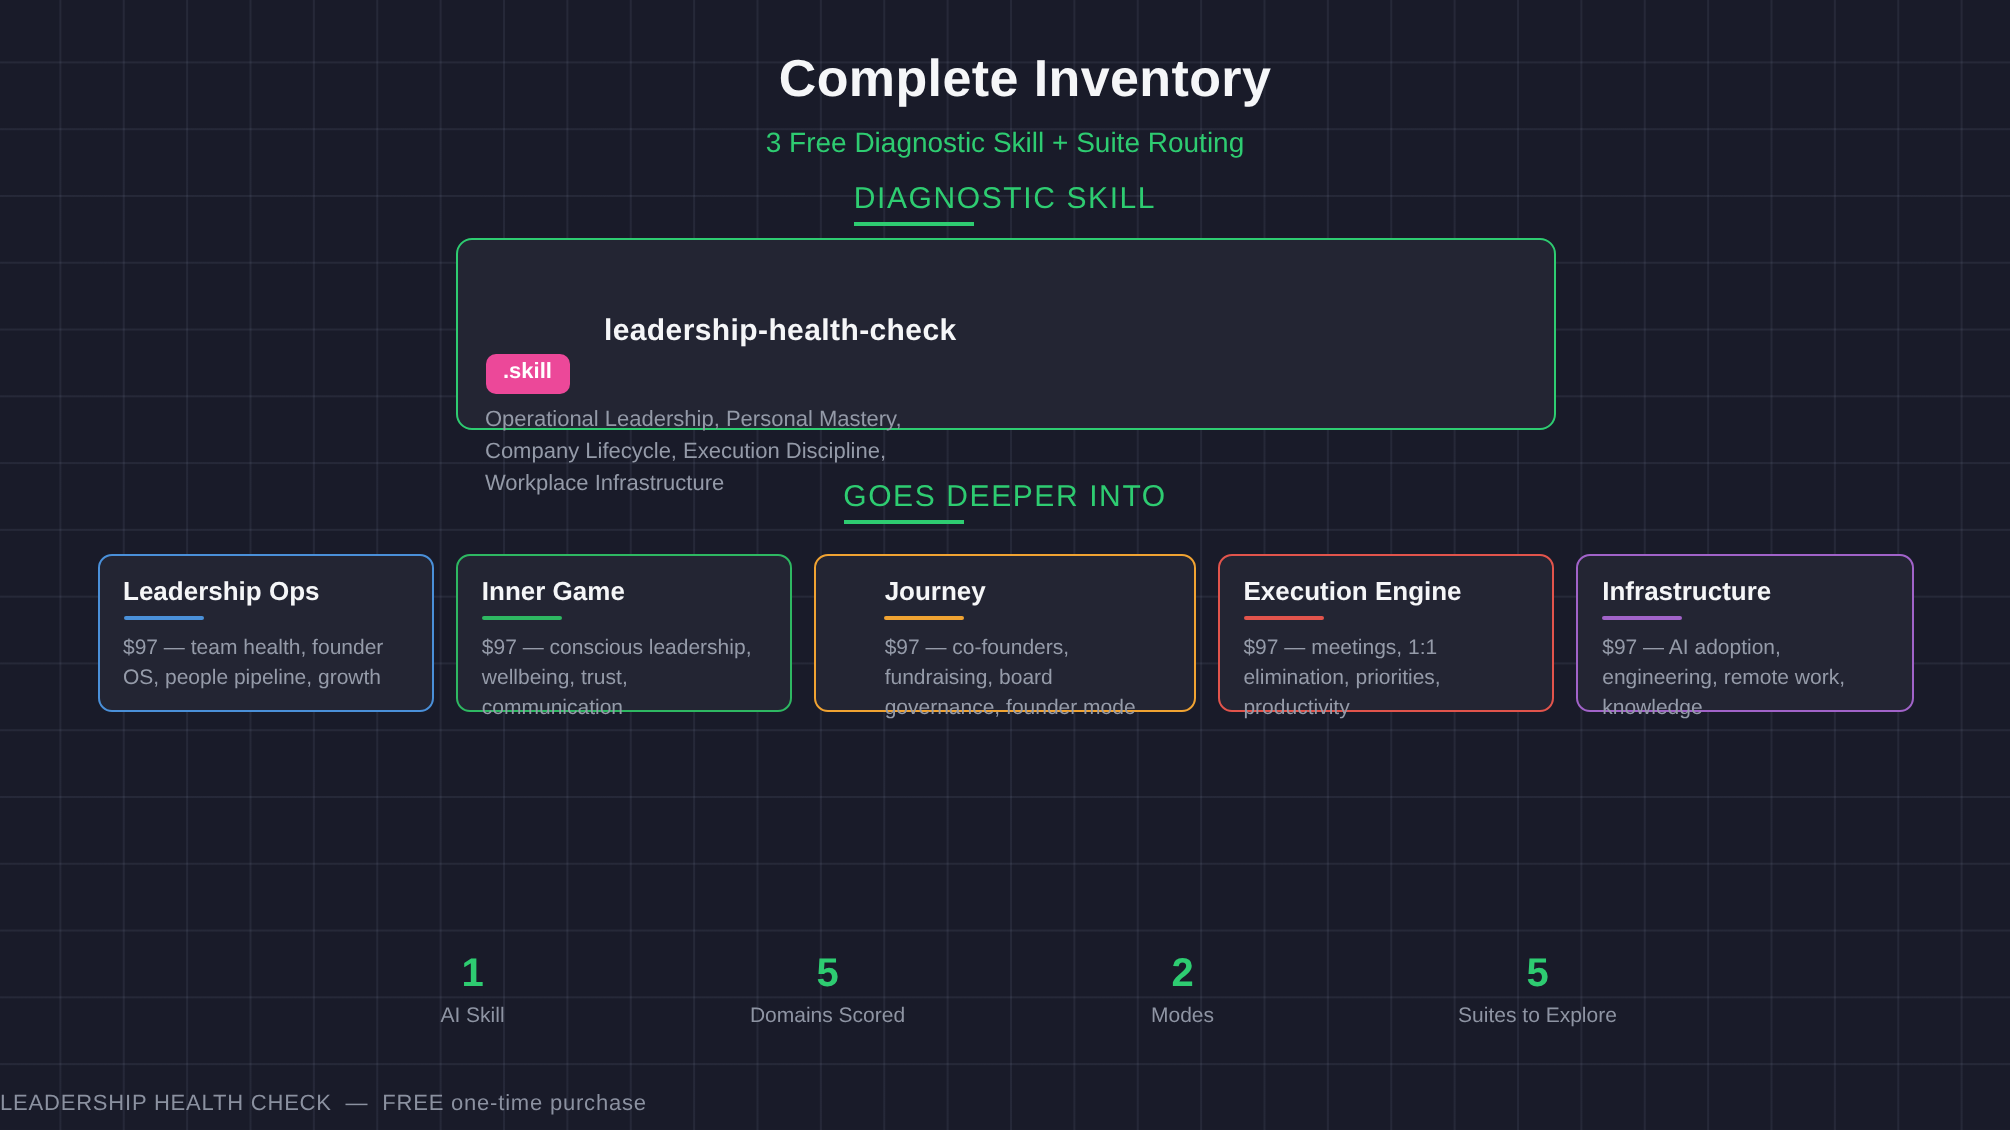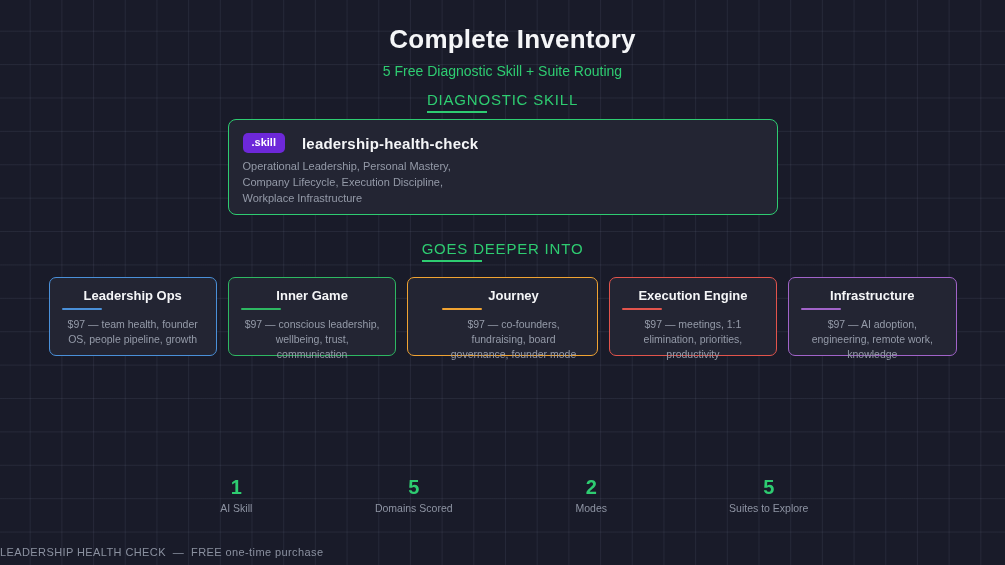--- a/index.html
+++ b/index.html
@@ -33,33 +33,33 @@
     width:60px; height:2px; background:#2ecc71;
   }
   .diag-wrap { margin-top:12px; }
   .diag-card {
     width:550px; margin:6px auto 0; height:96px;
     background:#232533; border:1px solid #2ecc71; border-radius:8px;
     padding:13px 16px 12px 14px;
   }
   .diag-head { display:flex; align-items:center; gap:17px; }
   .badge {
-    display:inline-block; background:#6d28d9; color:#ffffff;
+    display:inline-block; background:#ec4899; color:#ffffff;
     font-size:11px; font-weight:bold; line-height:1;
-    padding:4px 9px 5px; border-radius:5px;
+    padding:4px 9px 5px; border-radius:5px;margin-top:44px;
   }
   .diag-name { font-size:15px; font-weight:bold; color:#f5f6f8; letter-spacing:0.2px; }
   .diag-desc {
     margin-top:6px; font-size:11px; line-height:1.45;
     color:#949aa8; white-space:pre-line;
   }
   .deeper-label-wrap { margin-top:25px; }
   .cards-row {
     width:908px; margin:15px auto 0;
-    display:flex; gap:11px;text-align:center;
+    display:flex; gap:11px;
   }
   .suite-card {
     flex:1; height:79px;
     background:#232533; border:1px solid #888; border-radius:7px;
     padding:10px 12px;
   }
   .suite-title { font-size:13px; font-weight:bold; color:#f5f6f8; }
   .suite-underline { width:40px; height:2px; margin:5px 0 7px; background:#888; border-radius:1px; }
   .suite-desc { font-size:10.5px; line-height:1.42; color:#959ba9; }
   .stats-row {
@@ -74,21 +74,21 @@
     font-size:11px; letter-spacing:0.4px; color:#8b91a0;
   }
 </style>
 </head>
 <body>
 
 <div class="slide">
 
   <header>
     <h1 class="title">Complete Inventory</h1>
-    <p class="subtitle">5 Free Diagnostic Skill + Suite Routing</p>
+    <p class="subtitle">3 Free Diagnostic Skill + Suite Routing</p>
   </header>
 
   <div class="section-label-wrap diag-wrap">
     <span class="section-label">DIAGNOSTIC SKILL</span>
   </div>
 
   <div class="diag-card">
     <div class="diag-head">
       <span class="badge">.skill</span>
       <span class="diag-name">leadership-health-check</span>

